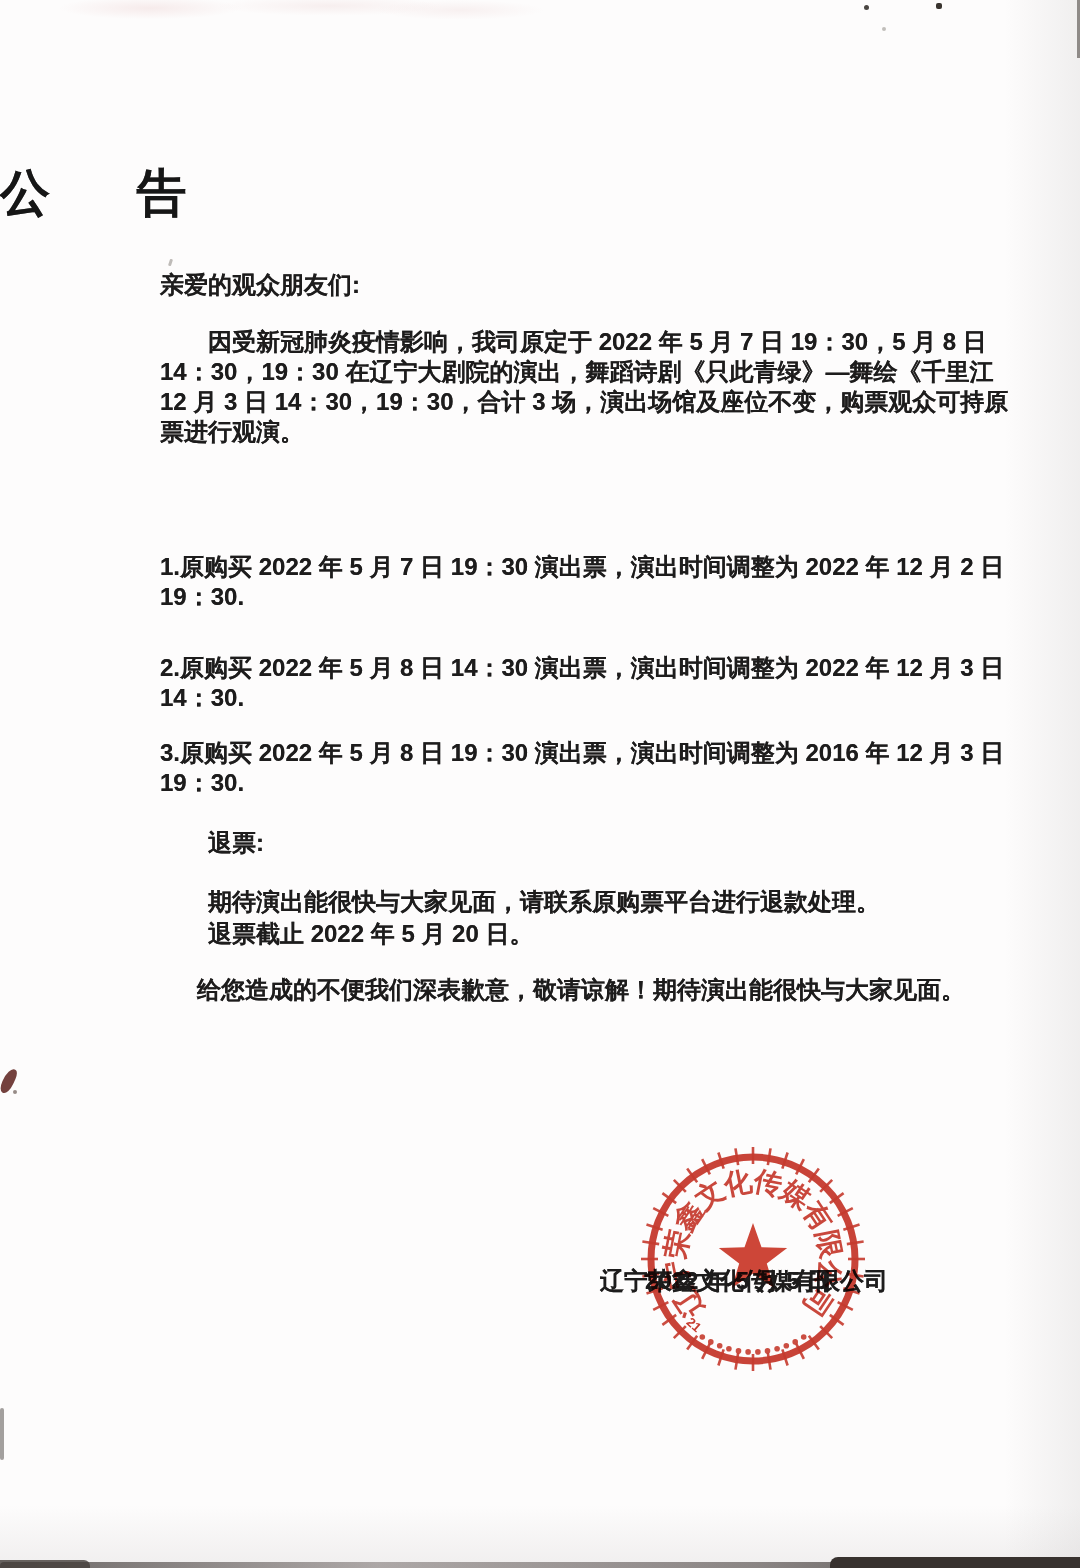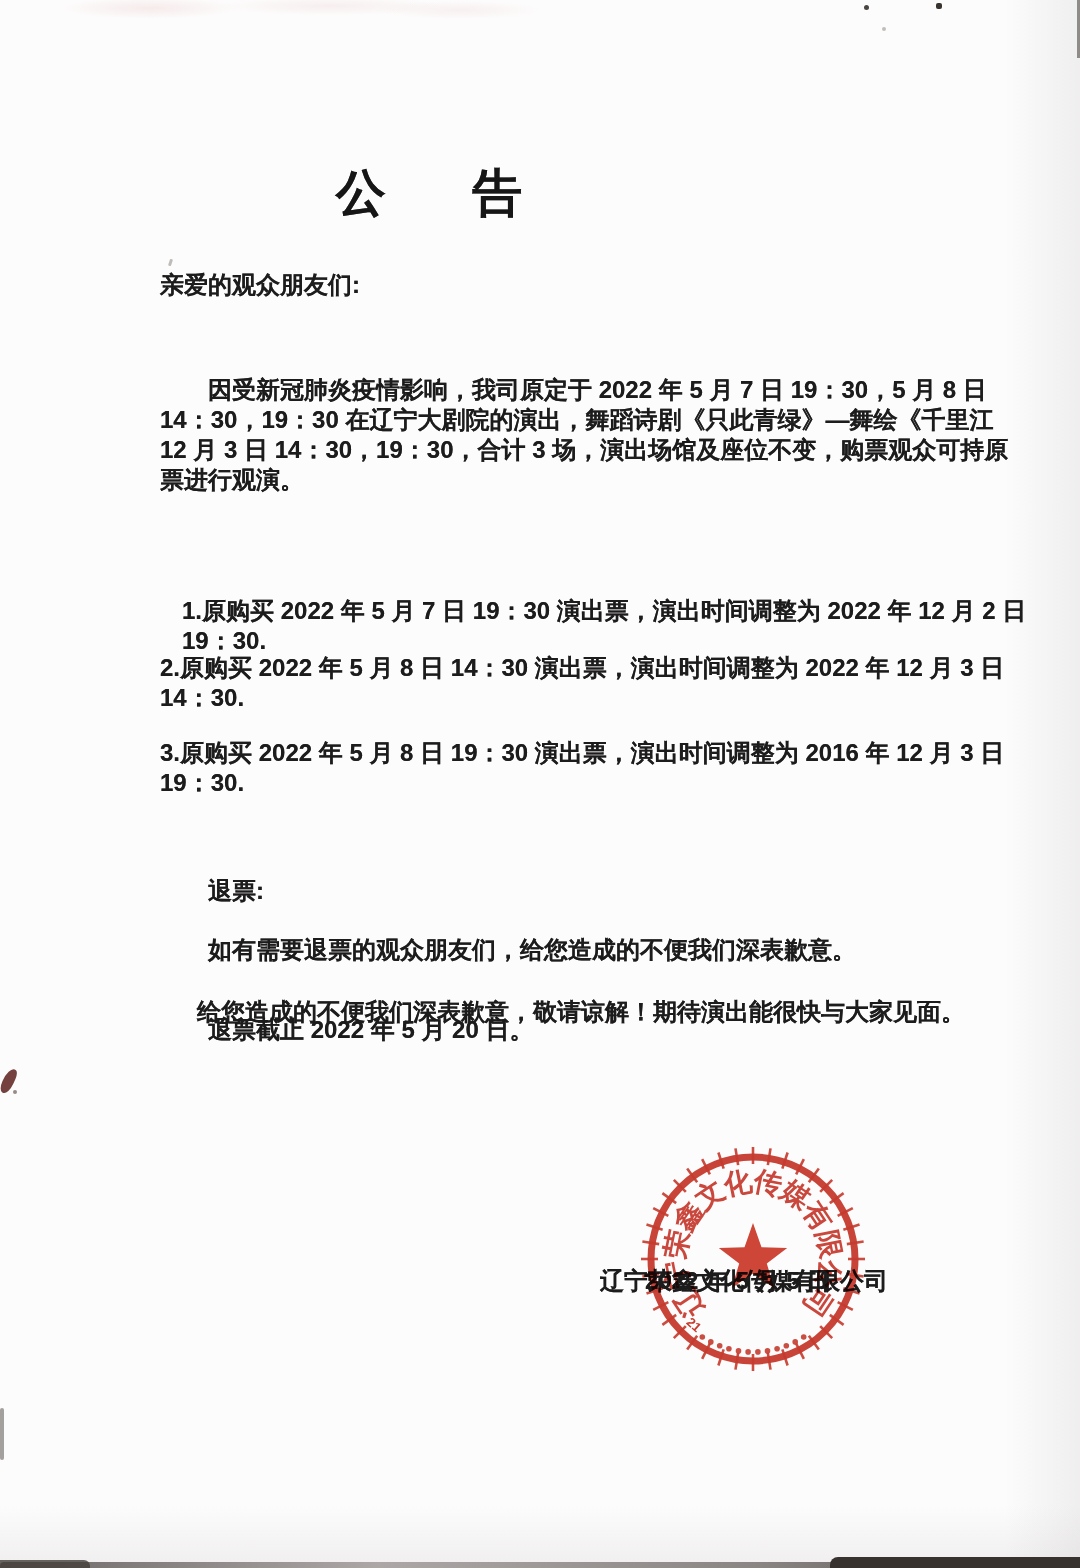--- a/index.html
+++ b/index.html
@@ -12,36 +12,35 @@
       radial-gradient(ellipse 160px 14px at 330px 6px, rgba(238,218,218,.4), transparent 70%),
       radial-gradient(ellipse 120px 14px at 460px 10px, rgba(238,218,218,.35), transparent 70%),
       linear-gradient(to right, transparent 93%, rgba(205,203,203,.28)),
       linear-gradient(to bottom, transparent 96%, rgba(215,212,212,.35));
     overflow:hidden;
     font-family:"Liberation Sans", sans-serif;
     color:#1d1c1c;
   }
   .doc-title{
     position:absolute;top:160px;left:0;width:860px;
-    text-align:center;
     font-family:"Liberation Serif", serif;
     font-size:50px;font-weight:700;
     word-spacing:70px;letter-spacing:2px;
     color:#161616;
     text-shadow:0 0 .6px rgba(20,20,20,.7);
   }
   .tblock{
     position:absolute;left:160px;width:790px;
     font-size:24px;font-weight:600;
     line-height:30px;
     text-shadow:0 0 .5px rgba(25,25,25,.75);
   }
   .tblock .line{white-space:nowrap;}
-  .indent2{padding-left:48px;margin-top:48px;}
-  .indent15{padding-left:37px;margin-top:22px;}
+  .indent2{padding-left:48px;}
+  .indent15{padding-left:37px;}
   .lh32{line-height:32px;}
   .sig{
     position:absolute;white-space:nowrap;
     font-size:24px;font-weight:600;
     text-shadow:0 0 .5px rgba(25,25,25,.75);
   }
   .company-line{left:600px;top:1265px;}
   .date-line{left:645px;top:1265px;}
   .seal{
     position:absolute;left:640px;top:1146px;width:226px;height:226px;
@@ -77,41 +76,41 @@
   </div>
 
   <div class="tblock" style="top:327px;">
     <div class="line indent2">因受新冠肺炎疫情影响，我司原定于 2022 年 5 月 7 日 19：30，5 月 8 日</div>
     <div class="line">14：30，19：30 在辽宁大剧院的演出，舞蹈诗剧《只此青绿》—舞绘《千里江</div>
     <div class="line">12 月 3 日 14：30，19：30，合计 3 场，演出场馆及座位不变，购票观众可持原</div>
     <div class="line">票进行观演。</div>
   </div>
 
 
-  <div class="tblock" style="top:596px;margin-left:22px;">
+  <div class="tblock" style="top:552px;">
     <div class="line">1.原购买 2022 年 5 月 7 日 19：30 演出票，演出时间调整为 2022 年 12 月 2 日</div>
     <div class="line">19：30.</div>
   </div>
 
   <div class="tblock" style="top:653px;">
     <div class="line">2.原购买 2022 年 5 月 8 日 14：30 演出票，演出时间调整为 2022 年 12 月 3 日</div>
     <div class="line">14：30.</div>
   </div>
 
   <div class="tblock" style="top:738px;">
     <div class="line">3.原购买 2022 年 5 月 8 日 19：30 演出票，演出时间调整为 2016 年 12 月 3 日</div>
     <div class="line">19：30.</div>
   </div>
 
   <div class="tblock" style="top:828px;">
     <div class="line indent2">退票:</div>
   </div>
 
   <div class="tblock lh32" style="top:886px;">
-    <div class="line indent2">如有需要退票的观众朋友们，给您造成的不便我们深表歉意。</div>
+    <div class="line indent2">期待演出能很快与大家见面，请联系原购票平台进行退款处理。</div>
     <div class="line indent2">退票截止 2022 年 5 月 20 日。</div>
   </div>
 
   <div class="tblock" style="top:975px;">
     <div class="line indent15">给您造成的不便我们深表歉意，敬请谅解！期待演出能很快与大家见面。</div>
   </div>
 
   <div class="sig company-line">辽宁荣鑫文化传媒有限公司</div>
   <div class="sig date-line">2022 年 5 月 5 日</div>
 

